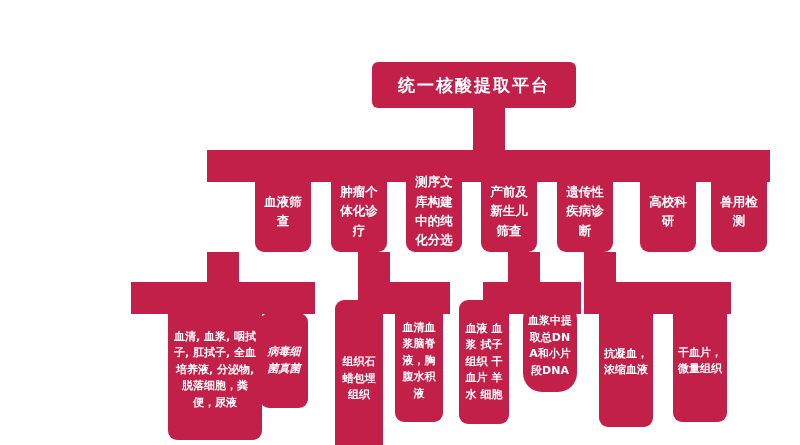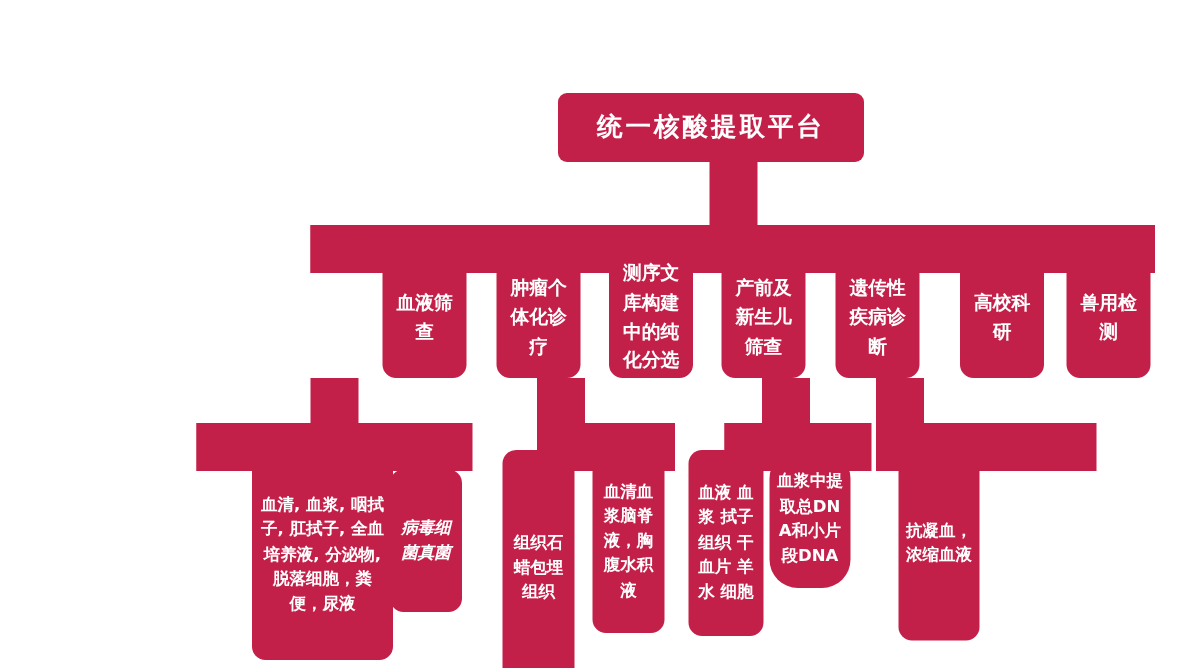--- a/index.html
+++ b/index.html
@@ -78,22 +78,23 @@
 
   <div class="node l3" style="left:303px;top:268px;width:48px;height:158px;">组织石蜡包埋组织</div>
   <div class="node l3" style="left:363px;top:268px;width:48px;height:122px;">血清血浆脑脊液，胸腹水积液</div>
 
   <i class="line" style="left:476px;top:220px;width:2px;height:30px;"></i>
   <i class="line" style="left:451px;top:250px;width:68px;height:2px;"></i>
   <i class="line" style="left:451px;top:250px;width:2px;height:18px;"></i>
   <i class="line" style="left:517px;top:250px;width:2px;height:18px;"></i>
 
   <div class="node l3" style="left:427px;top:268px;width:50px;height:124px;">血液 血浆 拭子 组织 干血片 羊水 细胞</div>
-  <div class="node l3" style="left:481px;top:268px;width:54px;height:92px;border-radius:19px;">血浆中提取总DNA和小片段DNA</div>
+  <div class="node l3" style="left:491px;top:268px;width:54px;height:92px;border-radius:19px;">血浆中提取总DNA和小片段DNA</div>
 
   <i class="line" style="left:552px;top:220px;width:2px;height:30px;"></i>
   <i class="line" style="left:552px;top:250px;width:117px;height:2px;"></i>
   <i class="line" style="left:593px;top:250px;width:2px;height:15px;"></i>
   <i class="line" style="left:667px;top:250px;width:2px;height:18px;"></i>
 
   <div class="node l3" style="left:567px;top:265px;width:54px;height:130px;">抗凝血，浓缩血液</div>
+  <div class="node l3" style="left:641px;top:268px;width:54px;height:122px;">干血片，微量组织</div>
 
 </div>
 
 </body></html>

